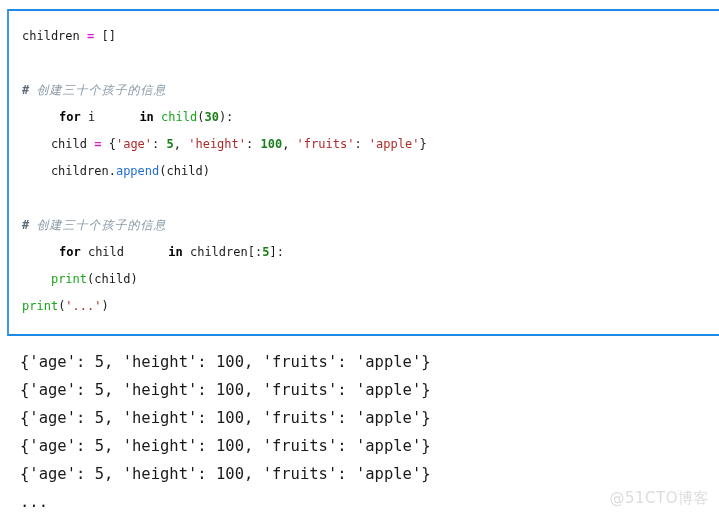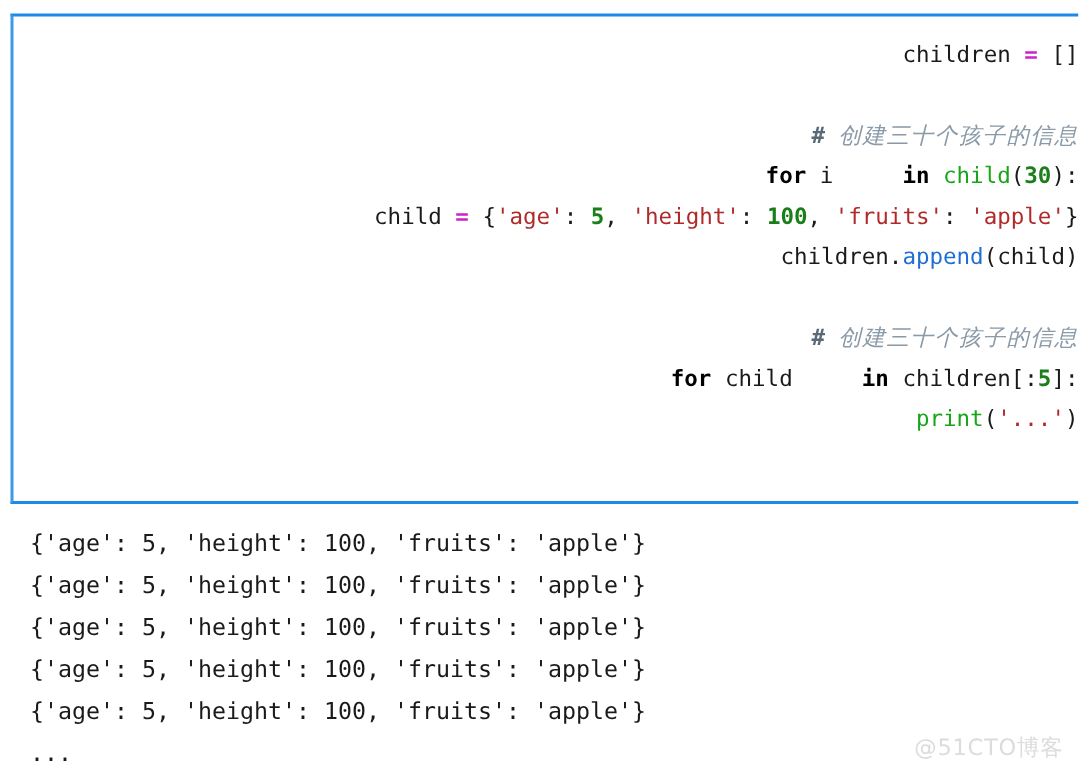--- a/index.html
+++ b/index.html
@@ -25,26 +25,25 @@
     box-sizing: border-box;
     border-top: 2px solid #1e8ae8;
     border-bottom: 2px solid #1e8ae8;
     border-left: 2px solid #3d9ae8;
     background: #ffffff;
     padding: 12px 0 0 13px;
   }
 
   .code-line {
     font-family: "DejaVu Sans Mono", "Liberation Mono", monospace;
-    font-size: 15px;
+    font-size: 12px;
     line-height: 27px;
     white-space: pre;
     color: #1a1a1a;
     letter-spacing: 0px;
-    text-align: right;
   }
   .code-line.blank { color: transparent; }
 
   
   .tk-plain   { color: #1a1a1a; }
   .tk-kw      { color: #000000; font-weight: bold; margin-left: 37px; }
   .tk-builtin { color: #19a519; }
   .tk-num     { color: #1a7f1a; font-weight: bold; }
   .tk-str     { color: #b02a2a; }
   .tk-op      { color: #cc22cc; font-weight: bold; }
@@ -92,20 +91,21 @@
 <div id="code-block">
     <div class="code-line"><span class="tk-plain">children </span><span class="tk-op">=</span><span class="tk-plain"> []</span></div>
     <div class="code-line blank">&nbsp;</div>
     <div class="code-line"><span class="tk-comment"><span class="hash"># </span><span class="tk-cn">创建三十个孩子的信息</span></span></div>
     <div class="code-line"><span class="tk-kw">for</span><span class="tk-plain"> i </span><span class="tk-kw">in</span><span class="tk-plain"> </span><span class="tk-builtin">child</span><span class="tk-plain">(</span><span class="tk-num">30</span><span class="tk-plain">):</span></div>
     <div class="code-line"><span class="tk-plain">    child </span><span class="tk-op">=</span><span class="tk-plain"> {</span><span class="tk-str">'age'</span><span class="tk-plain">: </span><span class="tk-num">5</span><span class="tk-plain">, </span><span class="tk-str">'height'</span><span class="tk-plain">: </span><span class="tk-num">100</span><span class="tk-plain">, </span><span class="tk-str">'fruits'</span><span class="tk-plain">: </span><span class="tk-str">'apple'</span><span class="tk-plain">}</span></div>
     <div class="code-line"><span class="tk-plain">    children.</span><span class="tk-func">append</span><span class="tk-plain">(child)</span></div>
     <div class="code-line blank">&nbsp;</div>
     <div class="code-line"><span class="tk-comment"><span class="hash"># </span><span class="tk-cn">创建三十个孩子的信息</span></span></div>
     <div class="code-line"><span class="tk-kw">for</span><span class="tk-plain"> child </span><span class="tk-kw">in</span><span class="tk-plain"> children[:</span><span class="tk-num">5</span><span class="tk-plain">]:</span></div>
+    <div class="code-line"><span class="tk-plain">    </span><span class="tk-builtin">print</span><span class="tk-plain">(child)</span></div>
     <div class="code-line"><span class="tk-builtin">print</span><span class="tk-plain">(</span><span class="tk-str">'...'</span><span class="tk-plain">)</span></div>
   </div>
 
 <div id="output-block">
     <div class="out-line">{'age': 5, 'height': 100, 'fruits': 'apple'}</div>
     <div class="out-line">{'age': 5, 'height': 100, 'fruits': 'apple'}</div>
     <div class="out-line">{'age': 5, 'height': 100, 'fruits': 'apple'}</div>
     <div class="out-line">{'age': 5, 'height': 100, 'fruits': 'apple'}</div>
     <div class="out-line">{'age': 5, 'height': 100, 'fruits': 'apple'}</div>
     <div class="out-line">...</div>

